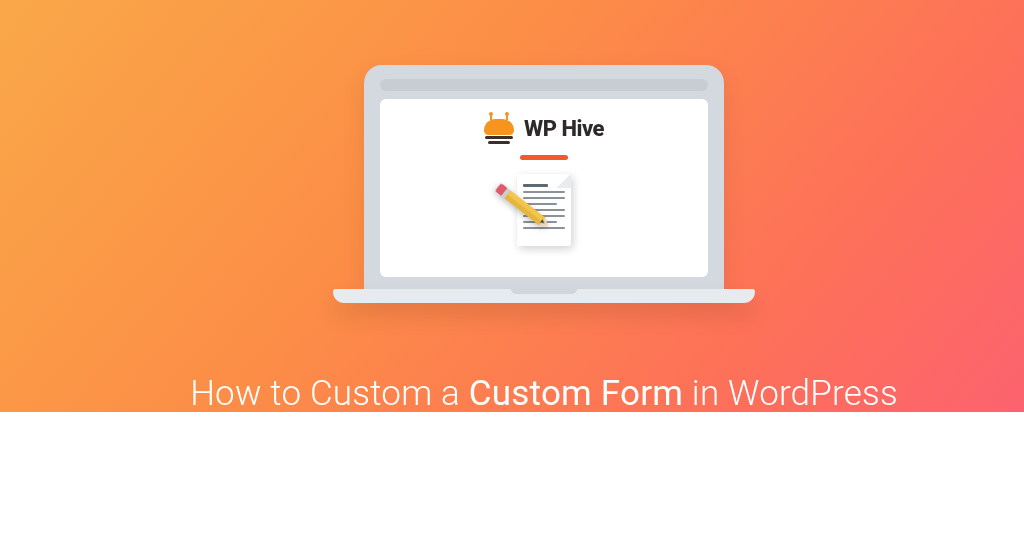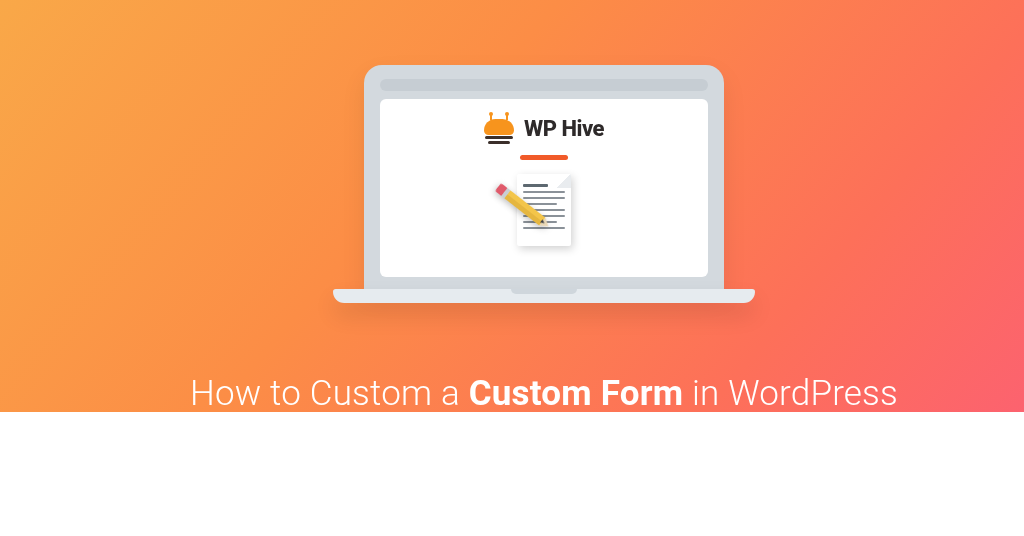--- a/index.html
+++ b/index.html
@@ -239,21 +239,21 @@
 
   .headline {
     margin-top: 70px;
     text-align: center;
     color: #ffffff;
     font-size: 35px;
     font-weight: 300;
     letter-spacing: 0.2px;
   }
   .headline b {
-    font-weight: 700;
+    font-weight: 400;
   }
 </style>
 </head>
 <body>
 
 <div class="canvas">
 
   <div class="laptop">
 
     <div class="screen-bezel">

